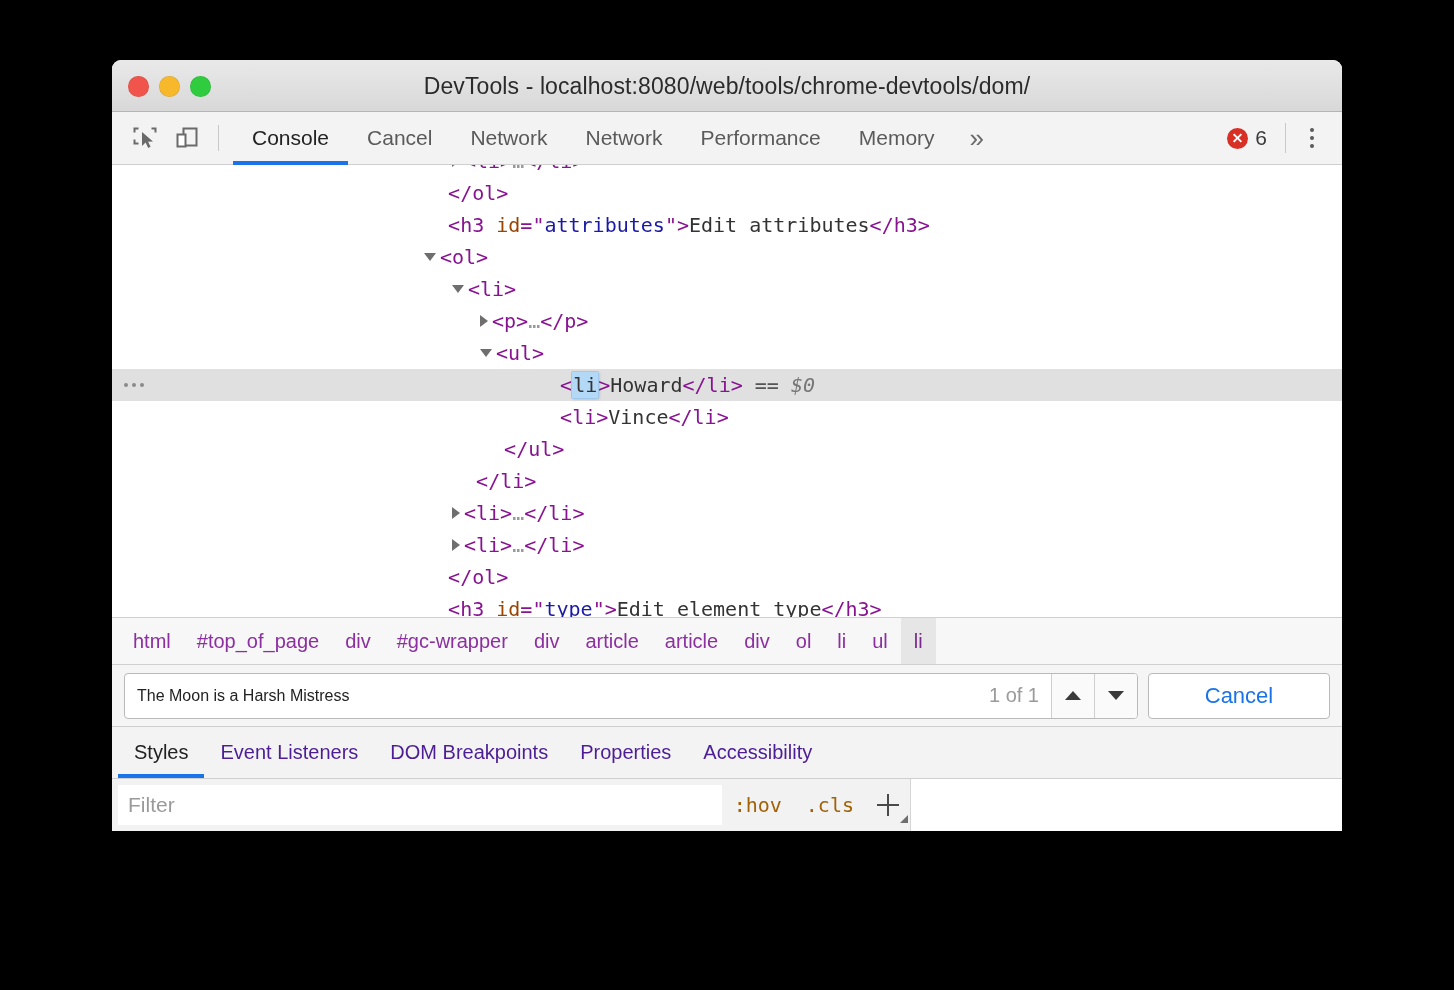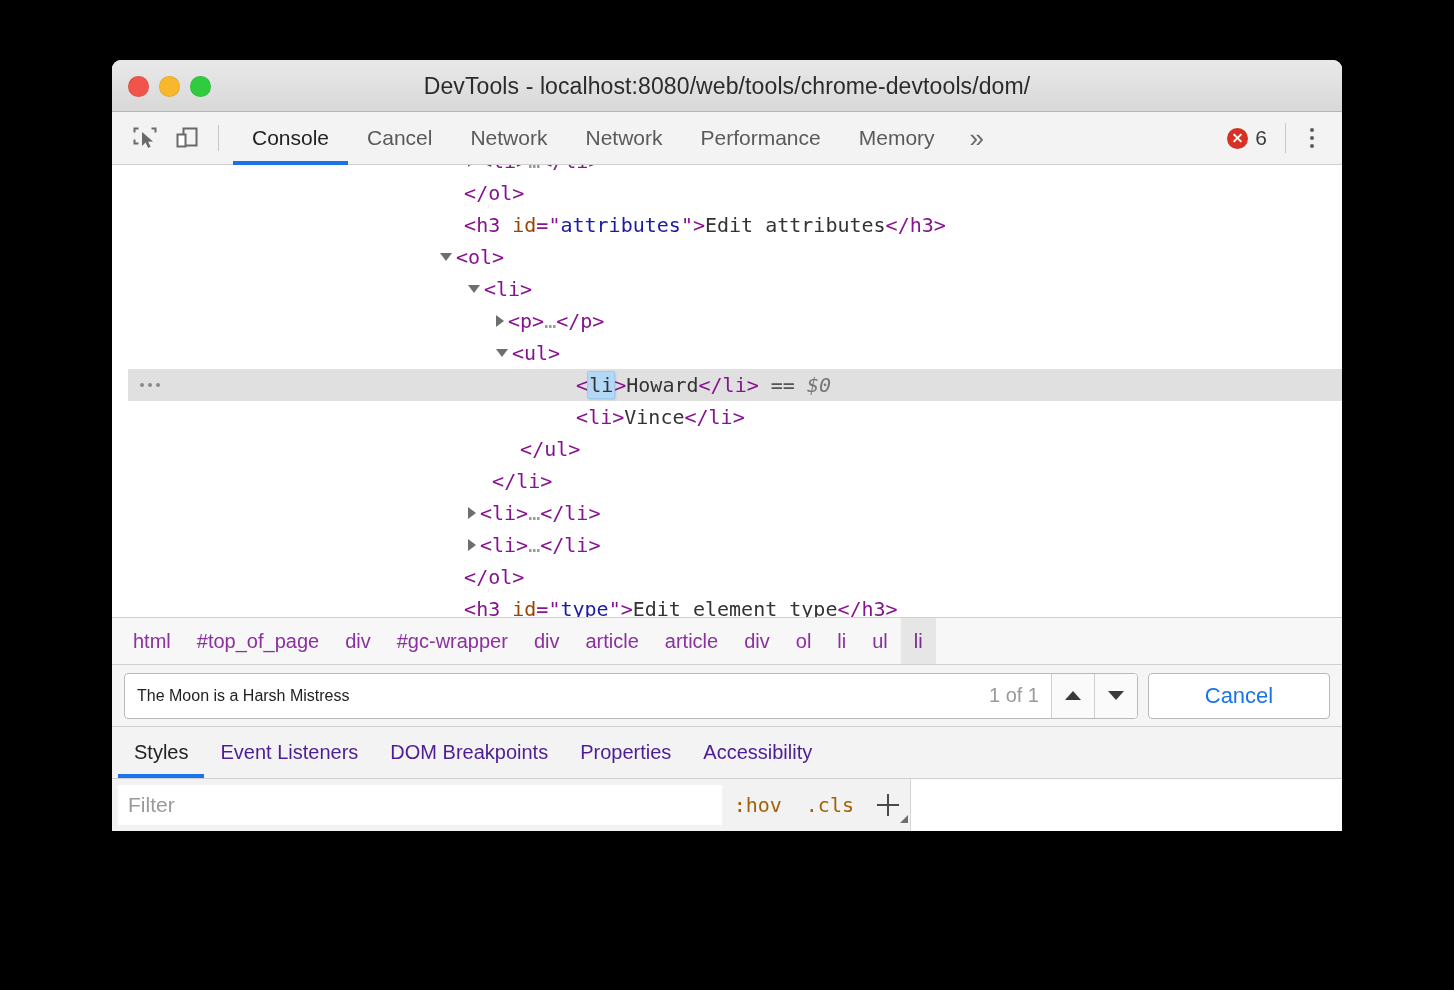--- a/index.html
+++ b/index.html
@@ -181,21 +181,21 @@
     height: 452px;
     background: #ffffff;
     overflow: hidden;
     font-family: "DejaVu Sans Mono", monospace;
     font-size: 20px;
     line-height: 32px;
     color: #333333;
   }
   .dom-rows {
     position: absolute;
-    left: 16px;
+    left: 0;
     top: -20px;
     width: 100%;
   }
   .row {
     position: relative;
     height: 32px;
     white-space: pre;
     padding-left: 0;
   }
   .row.selected { background: #e0e0e0; }

